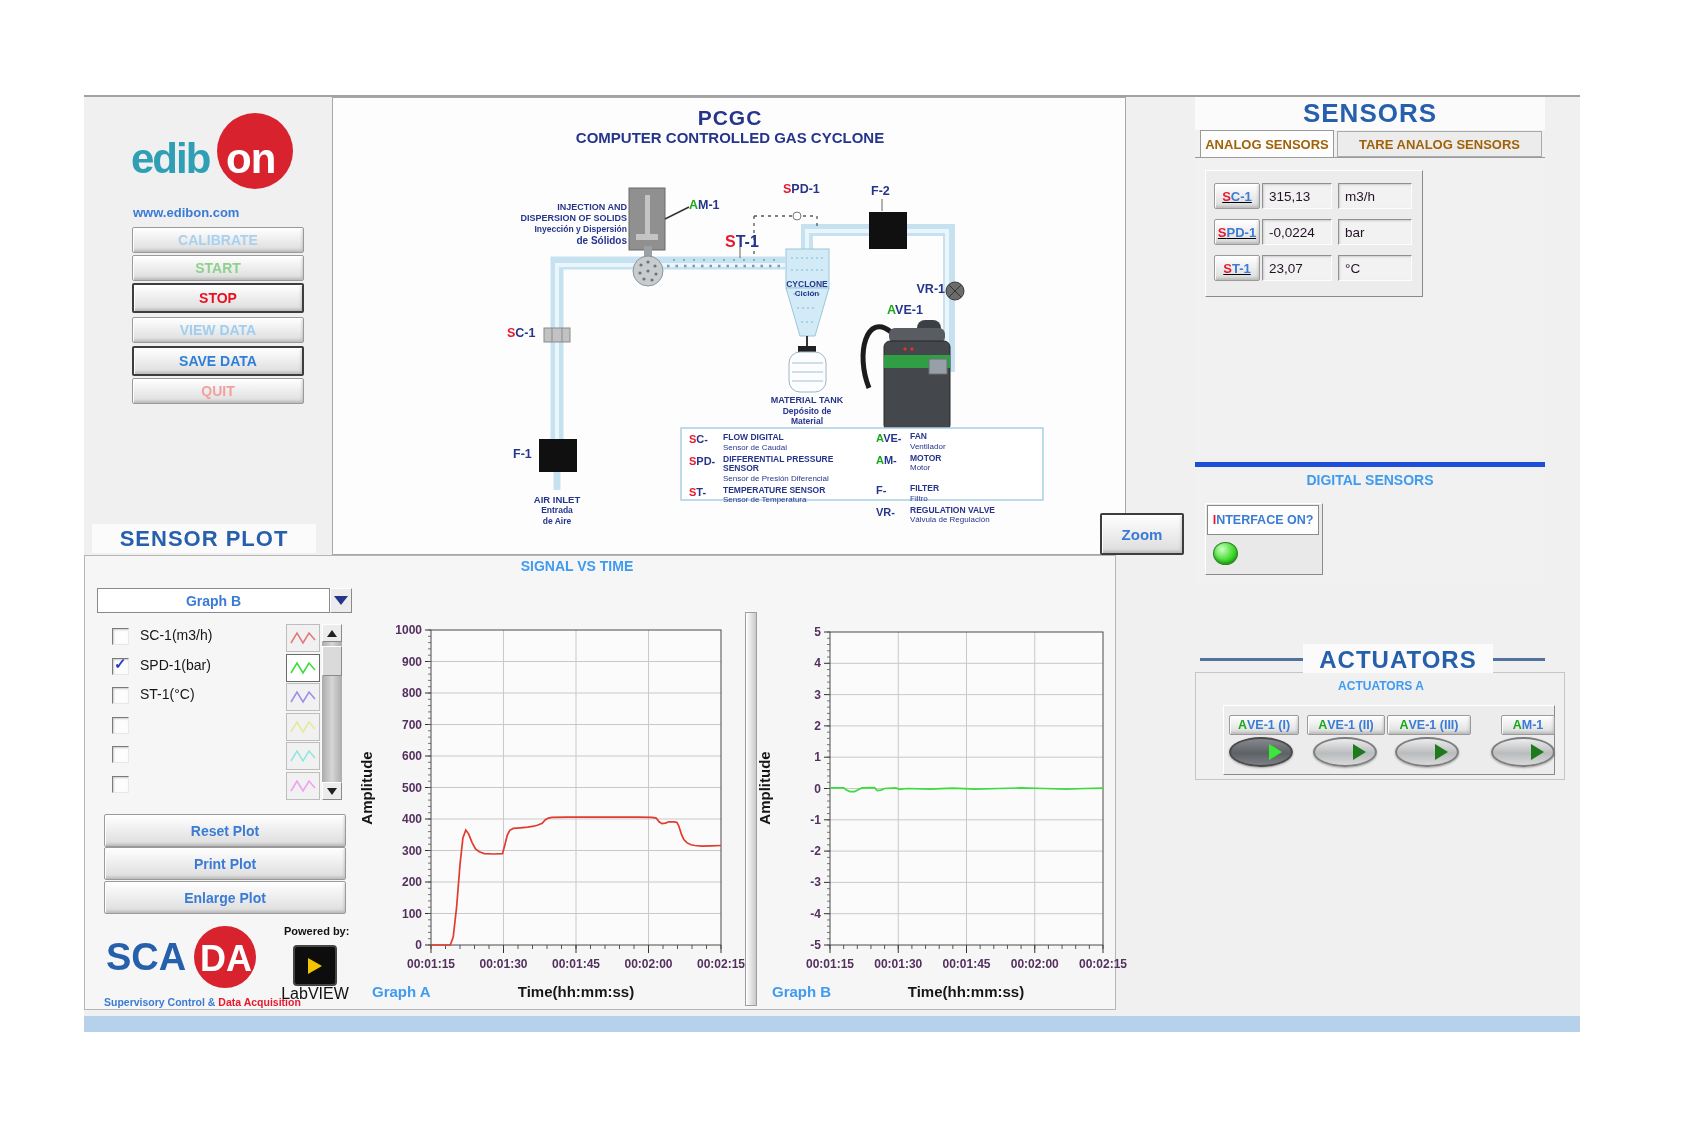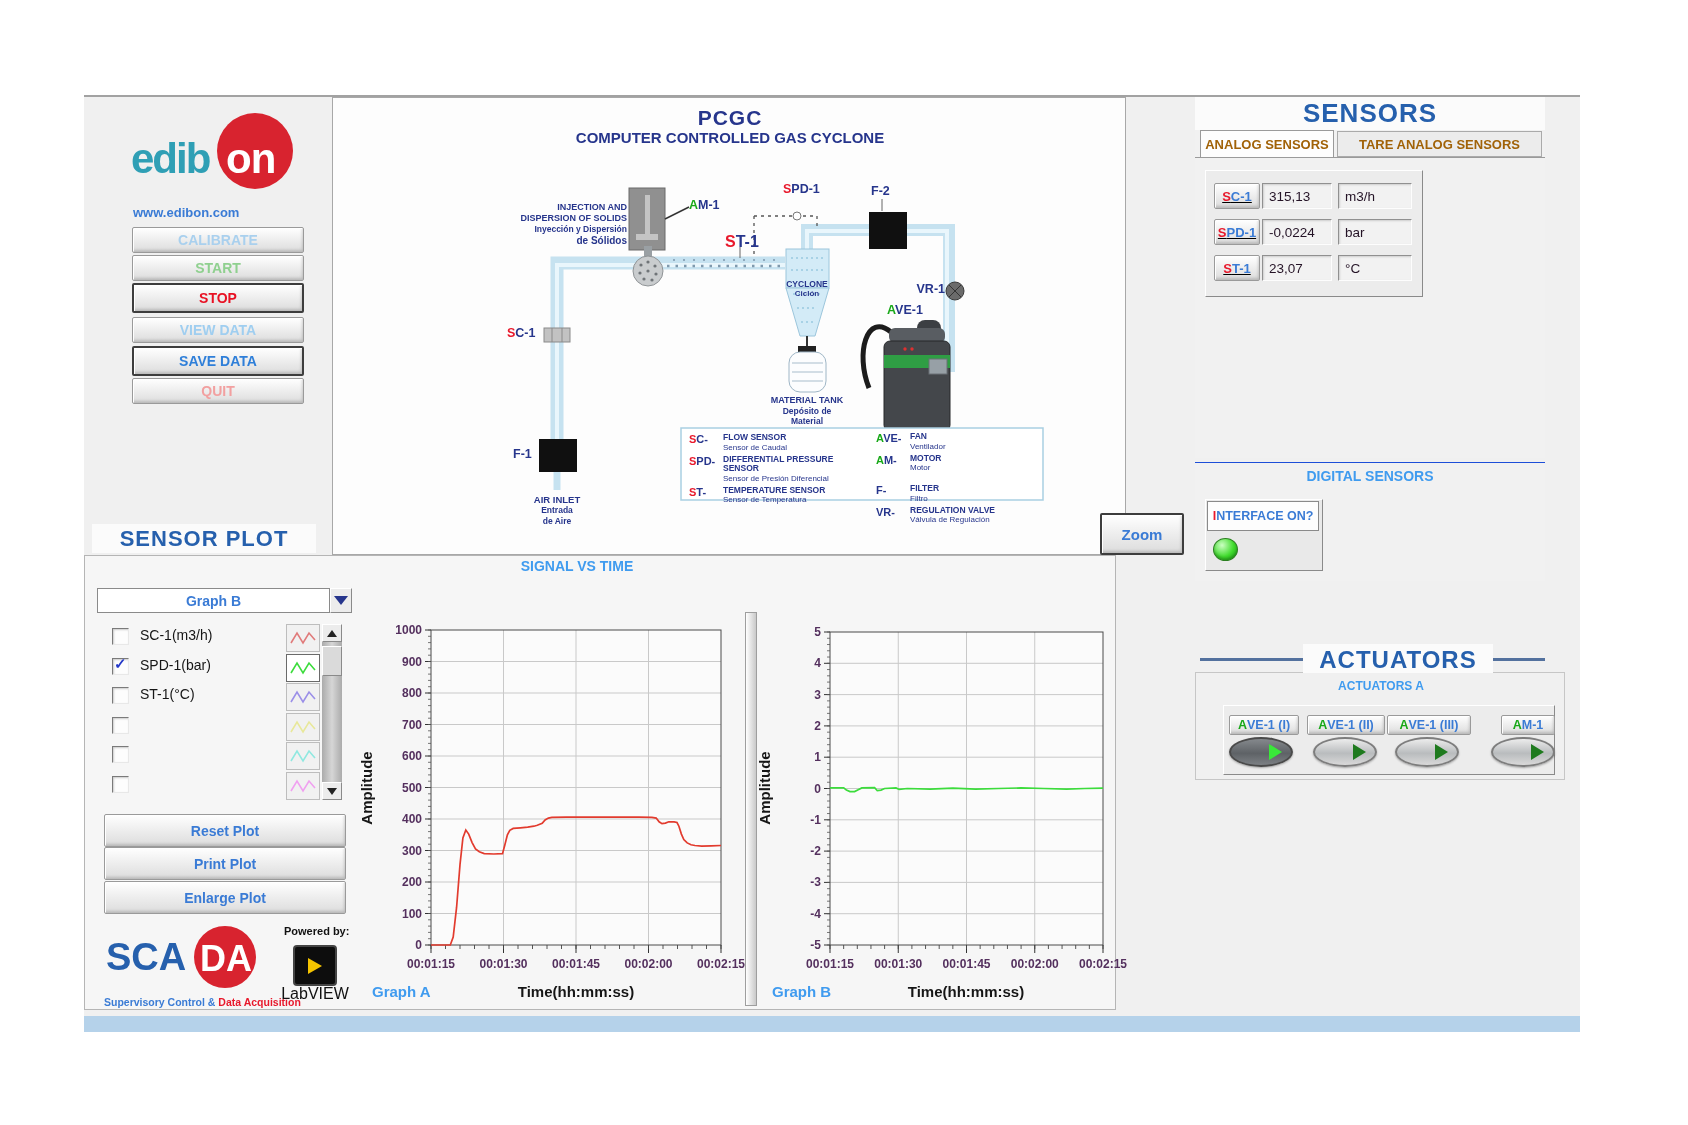--- a/index.html
+++ b/index.html
@@ -177,21 +177,21 @@
   <div class="dlabel" style="left:186px;top:396px;width:76px;text-align:center;font-size:9.5px;line-height:11px;">
     <div>AIR INLET</div>
     <div style="font-size:8.5px;">Entrada</div>
     <div style="font-size:8.5px;">de Aire</div>
   </div>
 
   <div class="abs" id="legend-col1" style="left:356px;top:335px;width:180px;">
       <div style="display: flex; margin-bottom: 3px;">
         <span style="width: 34px; font-weight: bold; font-size: 11px; color: rgb(38, 53, 140); flex: 0 0 auto;"><span style="color:#e8192c">S</span>C-</span>
         <span>
-          <div style="font-weight:bold;font-size:8.5px;color:#26358c;line-height:9.5px;">FLOW SENSOR</div>
+          <div style="font-weight:bold;font-size:8.5px;color:#26358c;line-height:9.5px;">FLOW DIGITAL</div>
                <div style="font-size:8px;color:#26358c;line-height:9px;">Sensor de Caudal</div>
         </span>
       </div>
       <div style="display: flex; margin-bottom: 3px;">
         <span style="width: 34px; font-weight: bold; font-size: 11px; color: rgb(38, 53, 140); flex: 0 0 auto;"><span style="color:#e8192c">S</span>PD-</span>
         <span>
           <div style="font-weight:bold;font-size:8.5px;color:#26358c;line-height:9.5px;">DIFFERENTIAL PRESSURE SENSOR</div>
                <div style="font-size:8px;color:#26358c;line-height:9px;">Sensor de Presión Diferencial</div>
         </span>
       </div>
@@ -264,21 +264,21 @@
       <div class="readout" style="position: absolute; left: 132px; top: 48px; width: 74px; height: 26px; box-sizing: border-box; text-align: right;">bar</div>
       <div class="btn3d" style="position: absolute; left: 8px; top: 84px; width: 46px; height: 26px; font-size: 13px; text-decoration: underline; box-sizing: border-box;">
         <span class="red">S</span>
         <span class="btnblue">T-1</span>
       </div>
       <div class="readout" style="position: absolute; left: 56px; top: 84px; width: 70px; height: 26px; box-sizing: border-box;">23,07</div>
       <div class="readout" style="position: absolute; left: 132px; top: 84px; width: 74px; height: 26px; box-sizing: border-box;">°C</div>
     </div>
 </div>
 
-<div class="abs" style="left:1195px;top:462px;width:350px;height:118px;background:#f1f1f1;border-top:1px solid #1d4ed8;z-index:1;">
+<div class="abs" style="left:1195px;top:462px;width:350px;height:118px;background:#f1f1f1;border-top:5px solid #1d4ed8;z-index:1;">
   <div class="abs b lblue" style="left:0;top:5px;width:350px;text-align:center;font-size:14px;">DIGITAL SENSORS</div>
   <div class="abs bevel-out" style="left:10px;top:36px;width:116px;height:70px;background:#e9e9e9;">
     <div class="abs b" style="left:1px;top:1px;width:112px;height:30px;background:#fdfdfd;border:1px solid #8a8a8a;
                 display:flex;align-items:center;justify-content:center;font-size:12.5px;box-sizing:border-box;">
       <span class="red">I</span>
         <span class="btnblue">NTERFACE ON?</span>
     </div>
     <div class="abs led" style="left:7px;top:38px;width:23px;height:21px;"></div>
   </div>
 </div>

